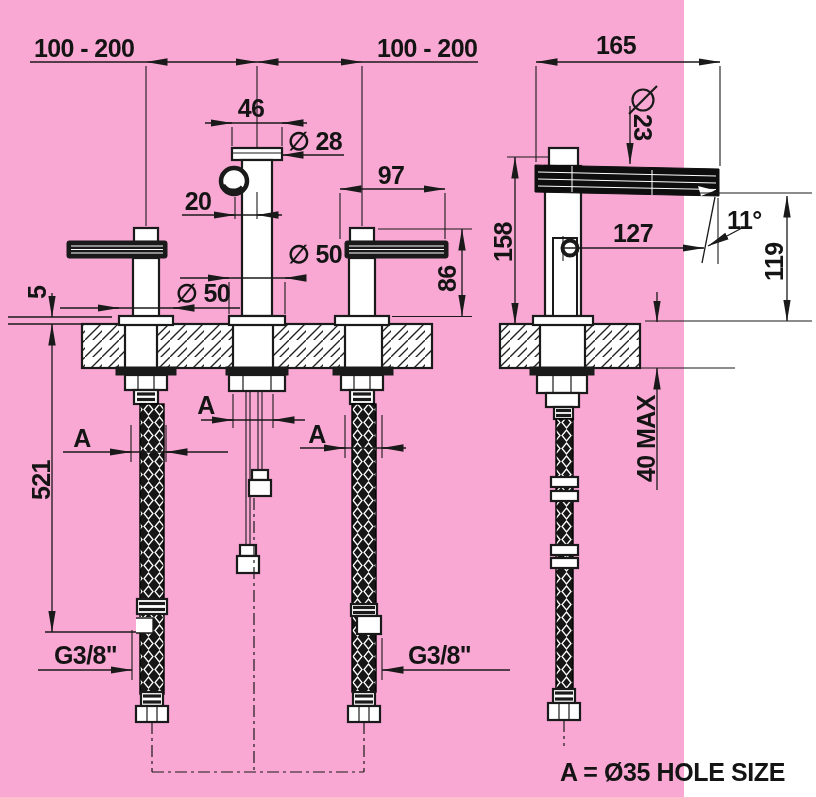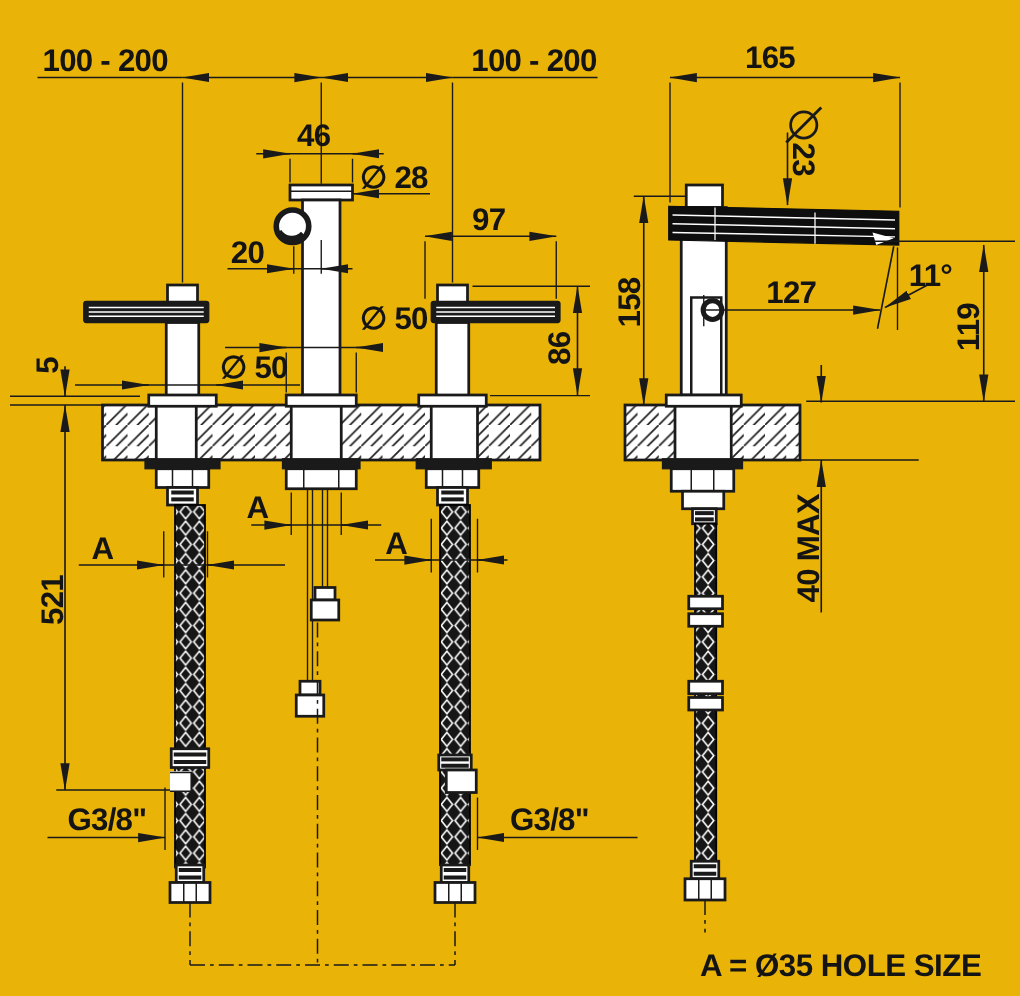--- a/index.html
+++ b/index.html
@@ -1,16 +1,16 @@
 <!DOCTYPE html>
 <html><head>
 <meta charset="utf-8">
 <style>
   html,body{margin:0;padding:0;background:#fff;}
-  .page{width:816px;height:797px;background:#eab308;position:relative;font-family:"Liberation Sans",sans-serif;}
+  .page{width:684px;height:797px;background:#f9a8d4;position:relative;font-family:"Liberation Sans",sans-serif;}
   svg{display:block;}
   .ol{stroke:#1a1a1a;stroke-width:2.2;fill:#fff;}
   .bf{fill:#1a1a1a;stroke:#1a1a1a;stroke-width:1;}
   .dl{stroke:#1a1a1a;stroke-width:1.3;fill:none;}
   .tl{stroke:#1a1a1a;stroke-width:1.1;fill:none;}
   .cl{stroke:#1a1a1a;stroke-width:1.2;stroke-dasharray:12 4 3 4;fill:none;}
   .wl{stroke:#ffffff;stroke-width:1.2;fill:none;}
   .st{stroke:#1a1a1a;stroke-width:3.2;}
   .fc{stroke:#1a1a1a;stroke-width:1.2;}
   .dim-text{font:bold 25px "Liberation Sans",sans-serif;fill:#141414;letter-spacing:-0.6px;}

